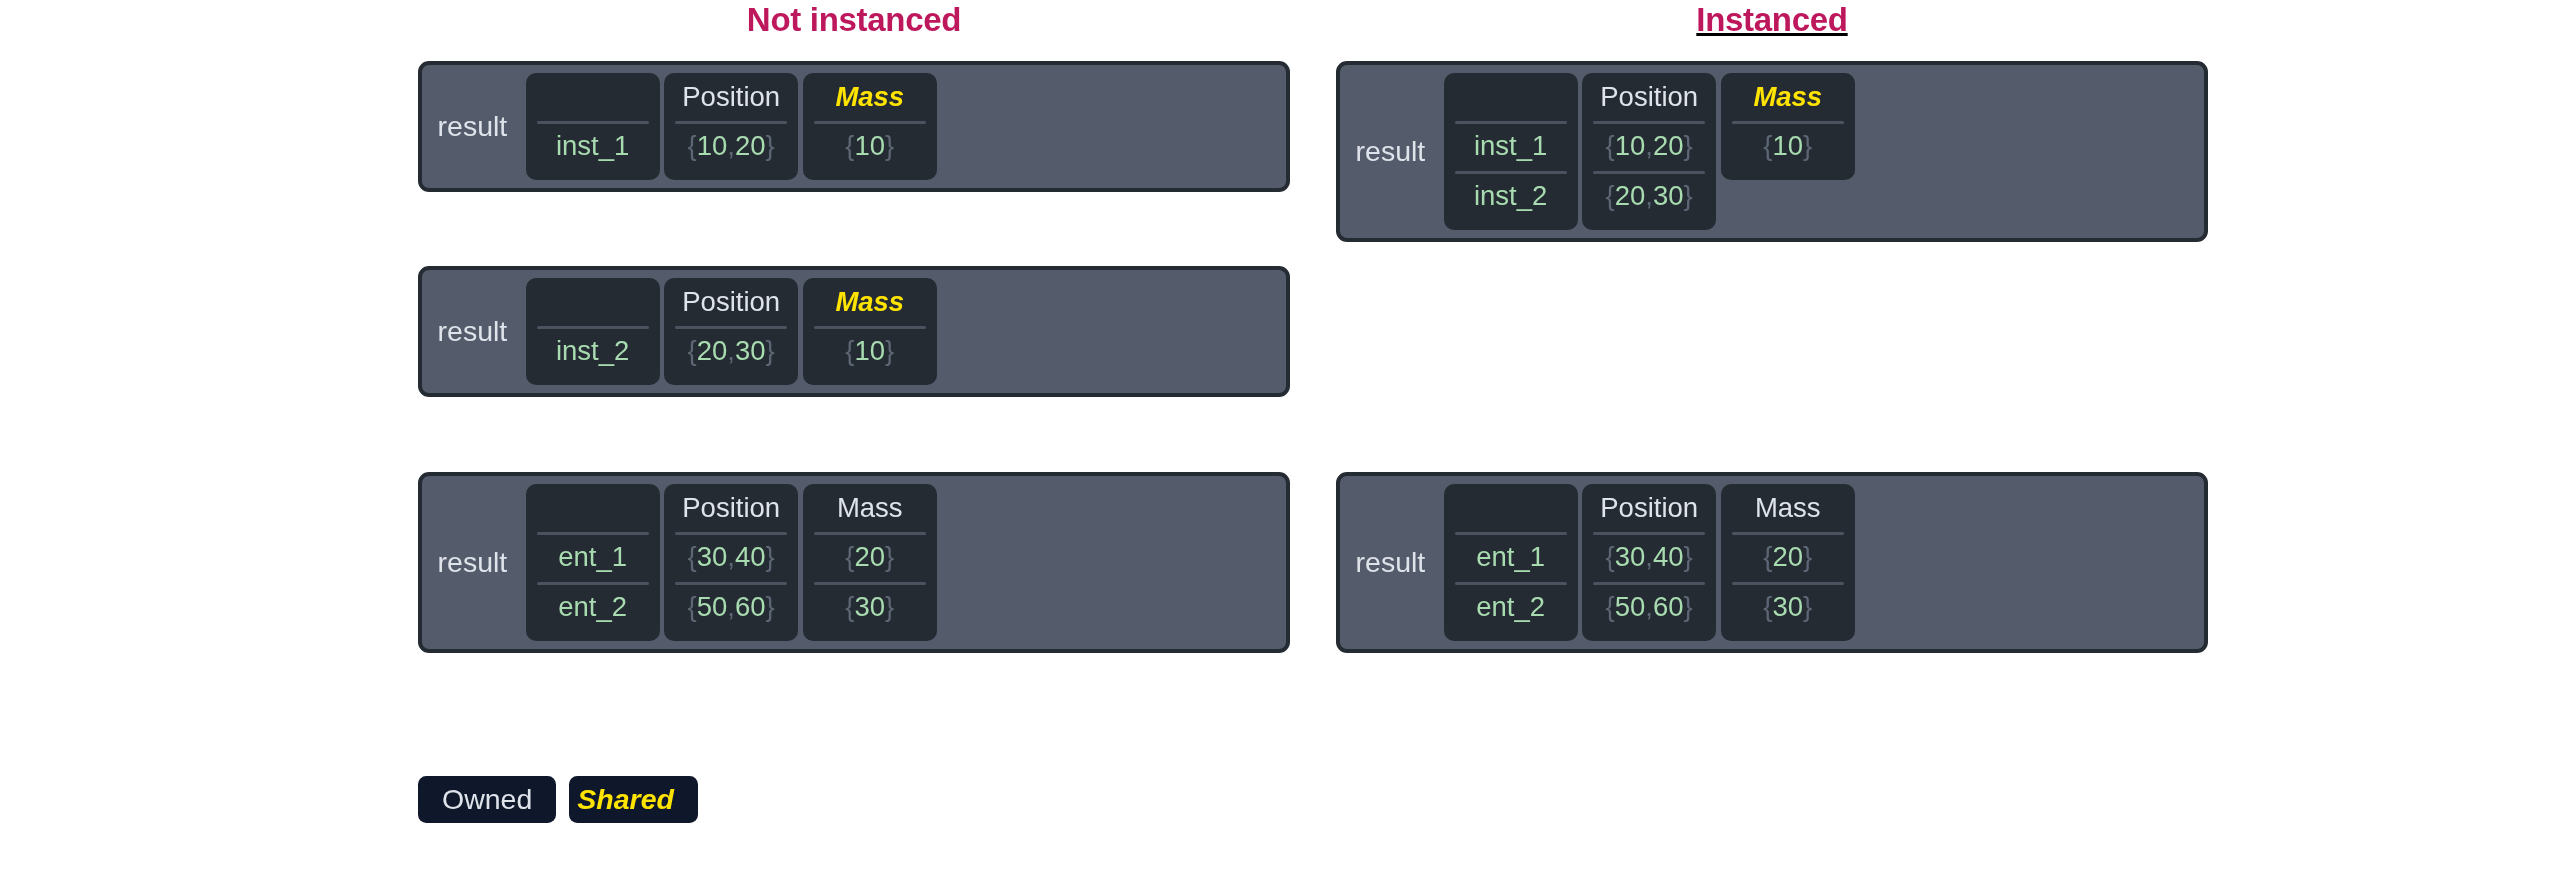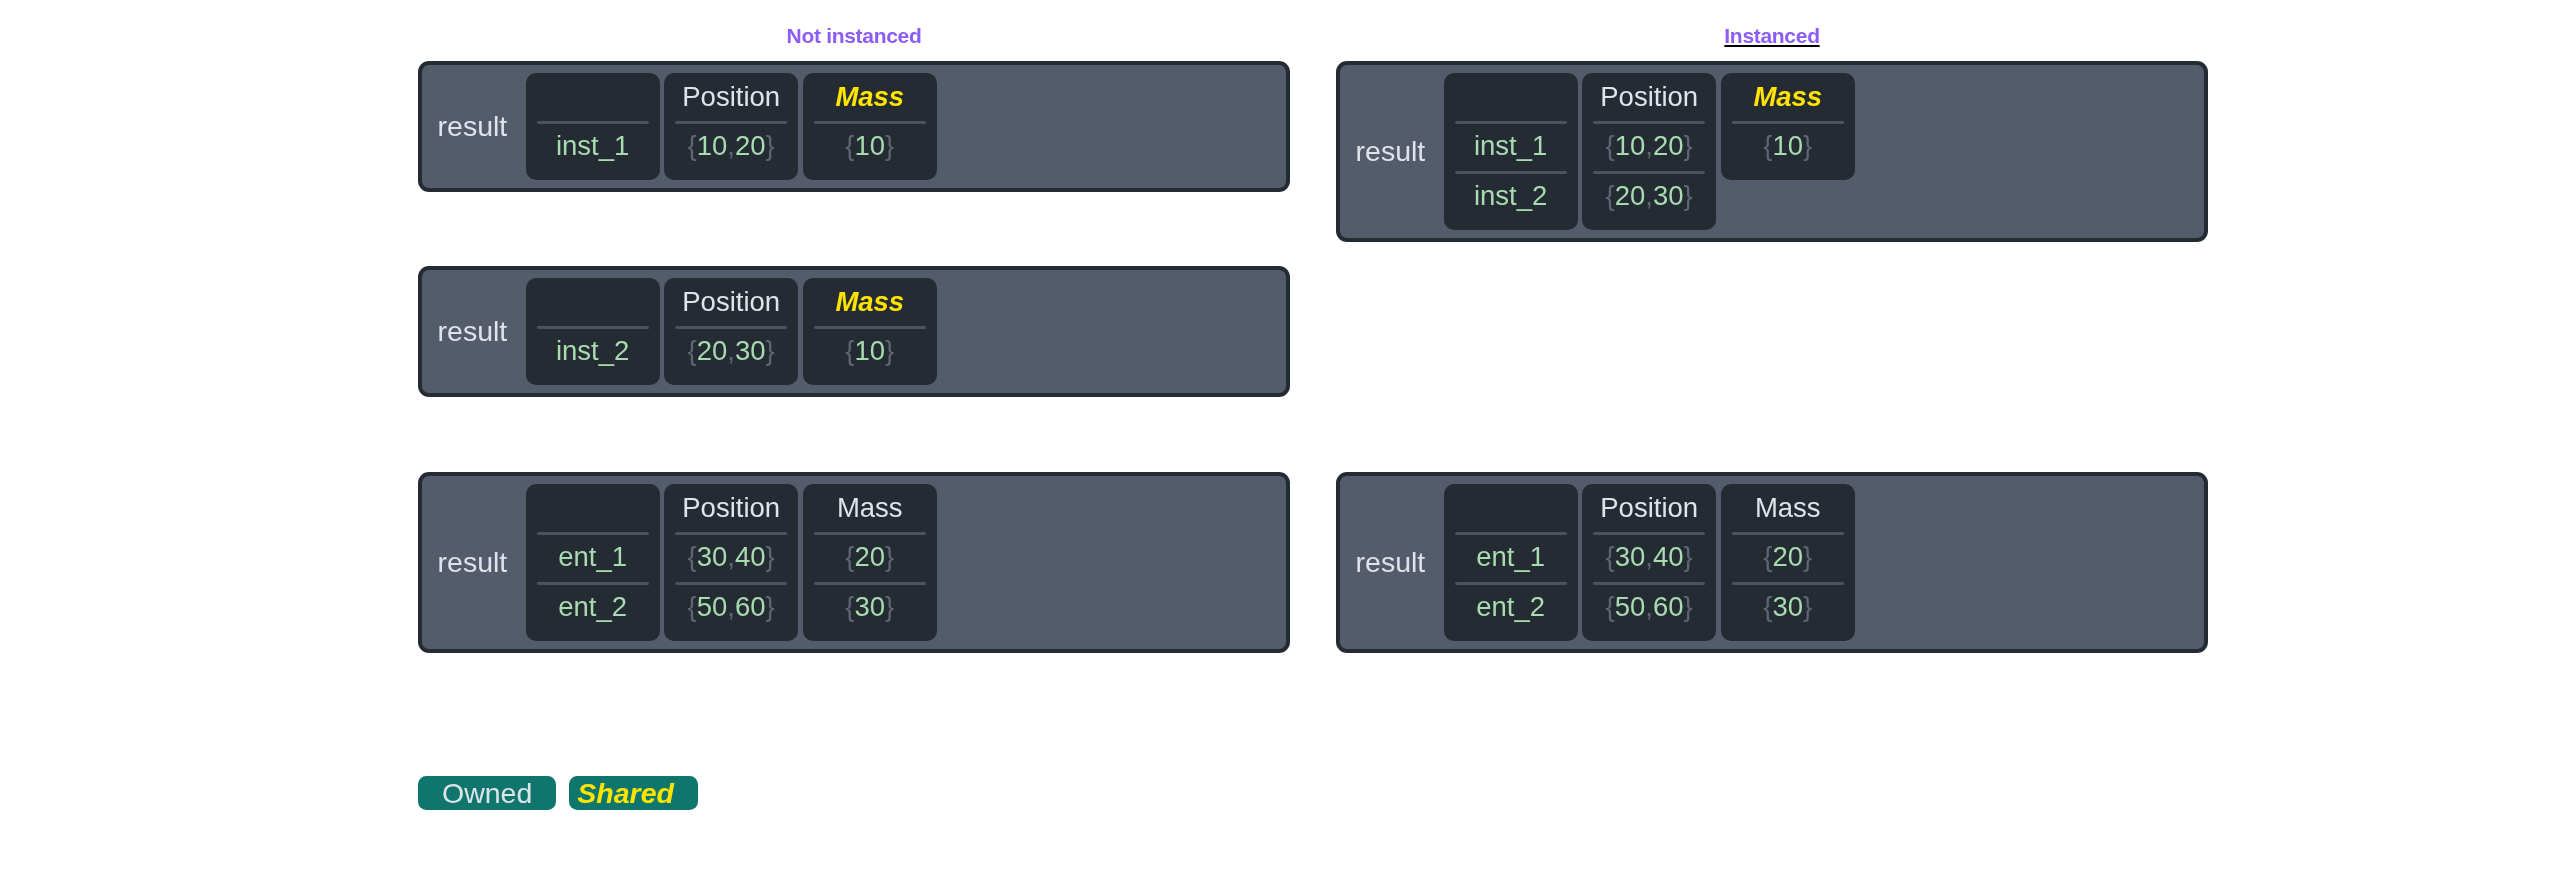--- a/index.html
+++ b/index.html
@@ -24,27 +24,27 @@
   }
 
   .panel {
     position: absolute;
     top: 0;
   }
   .panel--left  { left: 418px;  width: 872px; }
   .panel--right { left: 1336px; width: 872px; text-decoration: underline; }
 
   .panel-title {
-    font-size: 21px;
+    font-size: 33px;
     font-weight: bold;
-    color: #8b5cf6;
+    color: #be185d;
     text-align: center;
     line-height: 40px;
     height: 40px;
-    margin: 16px;
+    margin: 0;
     letter-spacing: -0.3px;
   }
 
   
   .card {
     background: #545b6b;
     border: 4.6px solid #252b33;
     border-radius: 11px;
     box-sizing: border-box;
     display: flex;
@@ -131,23 +131,23 @@
 
   .spacer-pad { height: 8.3px; }
 
   
   .legend {
     position: absolute;
     display: flex;
     gap: 13px;
   }
   .chip {
-    background: #0f766e;
+    background: #0f172a;
     border-radius: 8.3px;
-    height: 34px;
+    height: 47px;
     display: flex;
     align-items: center;
     justify-content: center;
     padding: 0 24px;
     font-size: 28.5px;
     white-space: nowrap;
     box-sizing: border-box;
   }
   .chip--owned  { color: #dfe3ea; }
   .chip--shared { color: #ffe400; font-style: italic; font-weight: bold; padding-left: 8px; }

